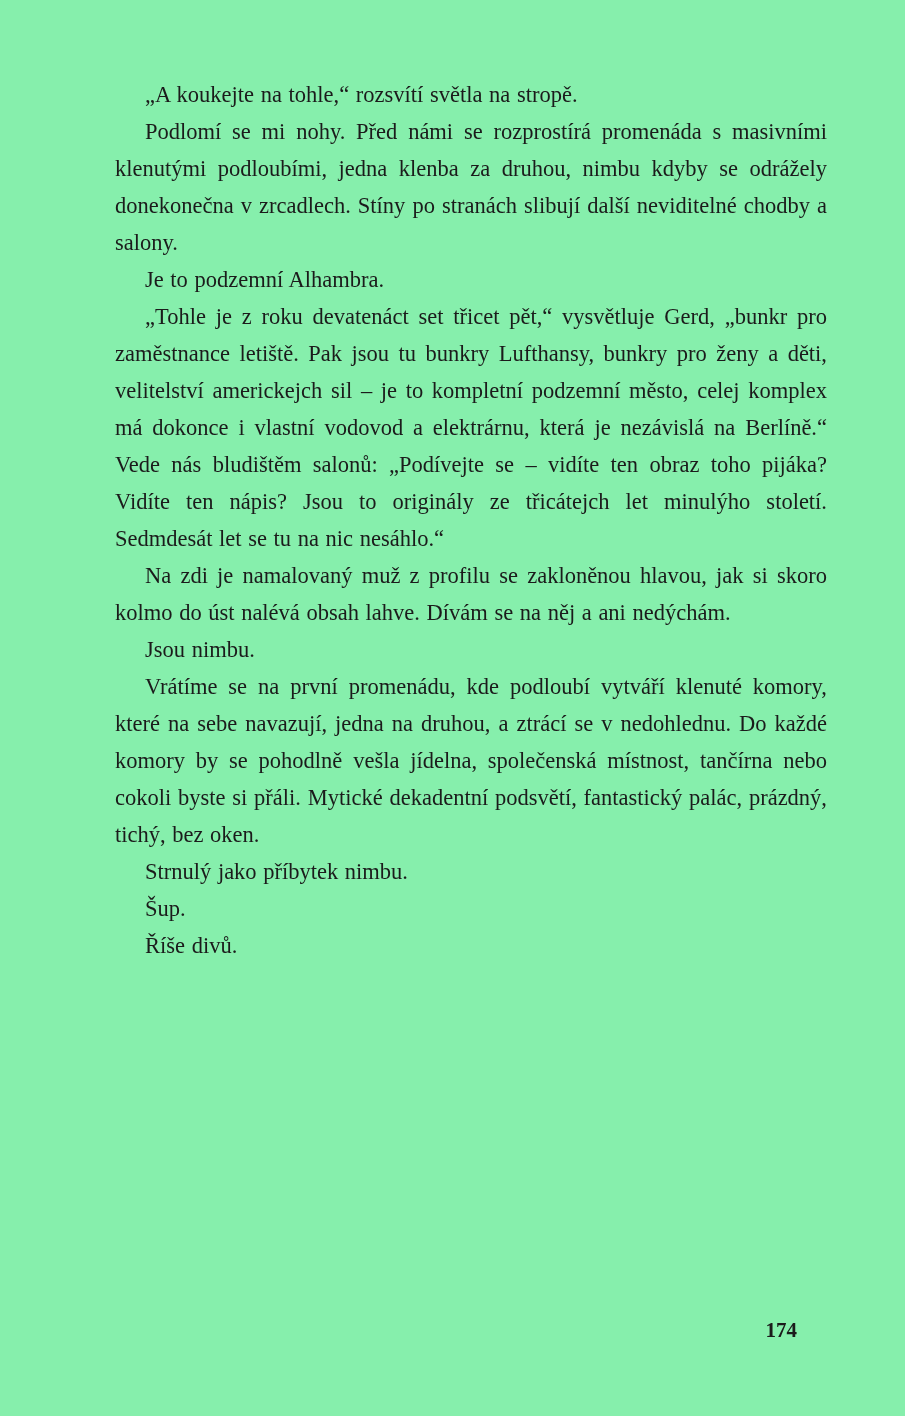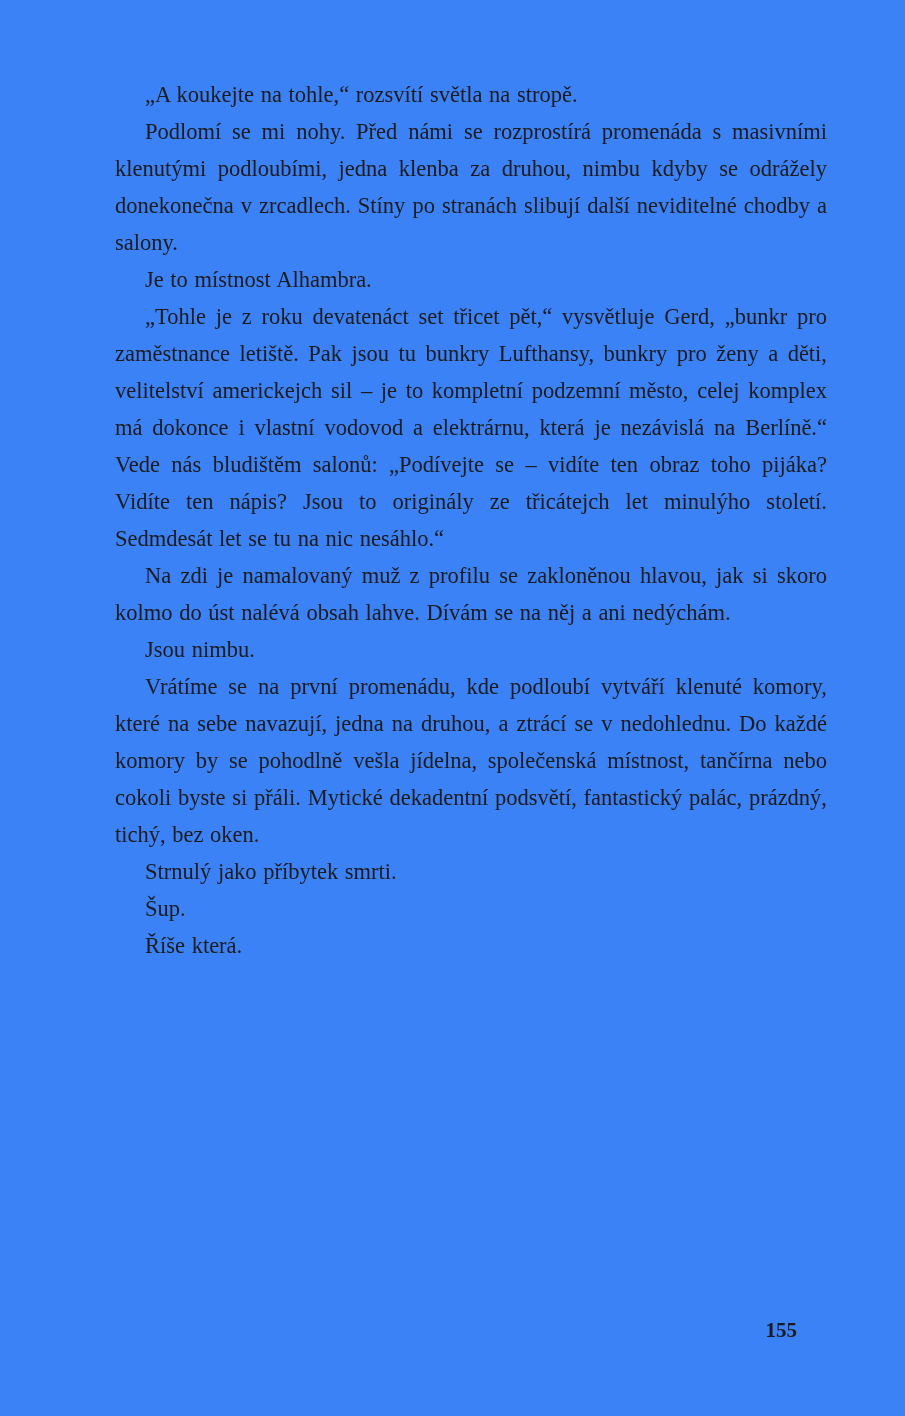--- a/index.html
+++ b/index.html
@@ -4,21 +4,21 @@
 <style>
   html, body {
     margin: 0;
     padding: 0;
     background: #ffffff;
   }
   .page {
     position: relative;
     width: 905px;
     height: 1416px;
-    background: #3b82f6;
+    background: #86efac;
     overflow: hidden;
     font-family: "Liberation Serif", "DejaVu Serif", serif;
     color: #1b1b1b;
   }
   .text-block {
     position: absolute;
     left: 115px;
     top: 76px;
     width: 712px;
   }
@@ -42,23 +42,23 @@
     color: #1b1b1b;
   }
 </style>
 </head>
 <body>
 
 <div class="page">
   <div class="text-block">
     <p>„A koukejte na tohle,“ rozsvítí světla na stropě.</p>
     <p>Podlomí se mi nohy. Před námi se rozprostírá promenáda s masivními klenutými podloubími, jedna klenba za druhou, nimbu kdyby se odrážely donekonečna v zrcadlech. Stíny po stranách slibují další neviditelné chodby a salony.</p>
-    <p>Je to místnost Alhambra.</p>
+    <p>Je to podzemní Alhambra.</p>
     <p>„Tohle je z roku devatenáct set třicet pět,“ vysvětluje Gerd, „bunkr pro zaměstnance letiště. Pak jsou tu bunkry Lufthansy, bunkry pro ženy a děti, velitelství americkejch sil – je to kompletní podzemní město, celej komplex má dokonce i vlastní vodovod a elektrárnu, která je nezávislá na Berlíně.“ Vede nás bludištěm salonů: „Podívejte se – vidíte ten obraz toho pijáka? Vidíte ten nápis? Jsou to originály ze třicátejch let minulýho století. Sedmdesát let se tu na nic nesáhlo.“</p>
     <p>Na zdi je namalovaný muž z profilu se zakloněnou hlavou, jak si skoro kolmo do úst nalévá obsah lahve. Dívám se na něj a ani nedýchám.</p>
     <p>Jsou nimbu.</p>
     <p>Vrátíme se na první promenádu, kde podloubí vytváří klenuté komory, které na sebe navazují, jedna na druhou, a ztrácí se v nedohlednu. Do každé komory by se pohodlně vešla jídelna, společenská místnost, tančírna nebo cokoli byste si přáli. Mytické dekadentní podsvětí, fantastický palác, prázdný, tichý, bez oken.</p>
-    <p>Strnulý jako příbytek smrti.</p>
+    <p>Strnulý jako příbytek nimbu.</p>
     <p>Šup.</p>
-    <p>Říše která.</p>
+    <p>Říše divů.</p>
   </div>
-  <div class="page-number">155</div>
+  <div class="page-number">174</div>
 </div>
 
 </body></html>

